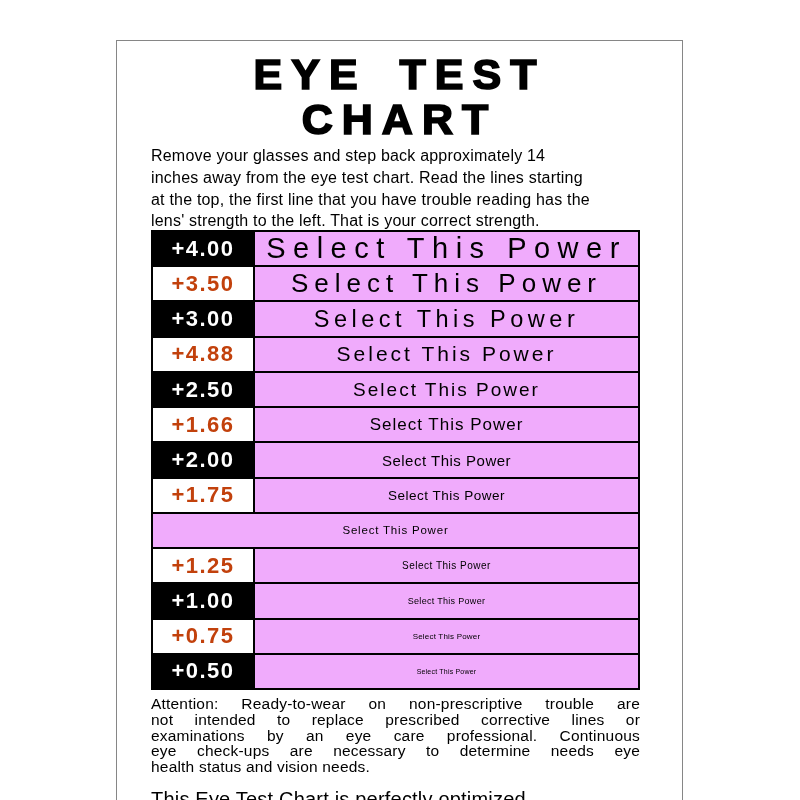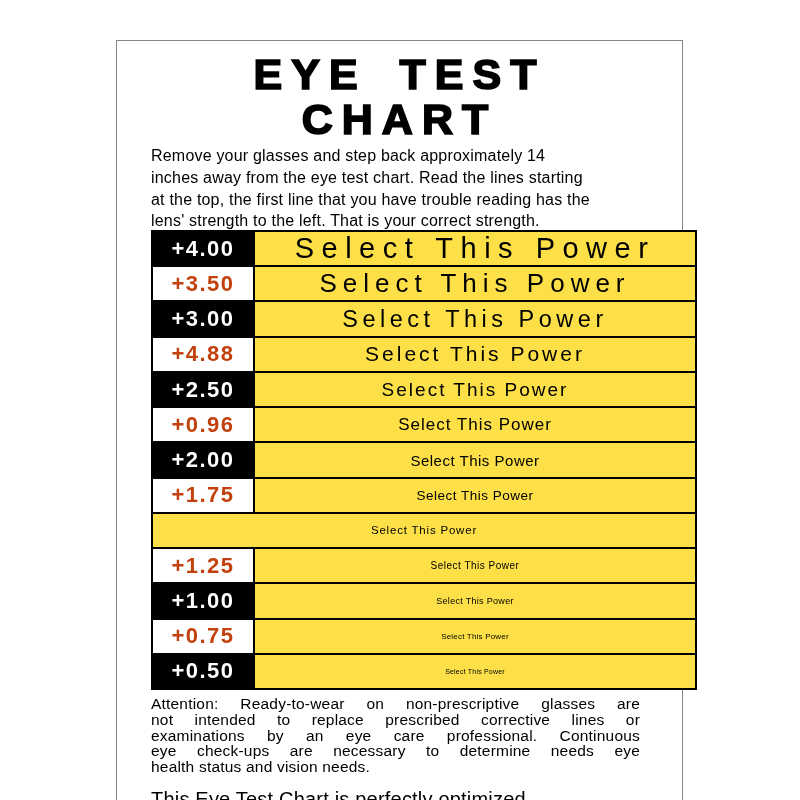--- a/index.html
+++ b/index.html
@@ -12,30 +12,30 @@
   .title{position:absolute;top:11px;left:0;right:0;text-align:center;
          font-weight:bold;font-size:43px;line-height:45px;letter-spacing:9px;word-spacing:12px;
          -webkit-text-stroke:1.7px #000;}
   .title div{white-space:nowrap;}
 
   
   .intro{position:absolute;top:104px;left:34px;width:500px;
          font-size:16px;line-height:21.8px;letter-spacing:0.2px;white-space:pre-line;}
 
   
-  .ptable{position:absolute;top:189px;left:34px;width:546px;height:460px;
+  .ptable{position:absolute;top:189px;left:34px;width:489px;height:460px;
           border:2px solid #000;box-sizing:border-box;display:flex;flex-direction:column;}
   .prow{flex:1;display:flex;border-bottom:2px solid #000;background:#fff;}
   .prow:last-child{border-bottom:none;}
   .pcell{width:102px;flex:0 0 102px;border-right:2px solid #000;box-sizing:border-box;
          display:flex;align-items:center;justify-content:center;
          font-weight:bold;font-size:22px;letter-spacing:1.5px;}
   .dark .pcell{background:#000;color:#fff;}
   .light .pcell{background:#fff;color:#c2410c;}
-  .tcell{flex:1;display:flex;align-items:center;justify-content:center;background:#fde047;}
+  .tcell{flex:1;display:flex;align-items:center;justify-content:center;background:#f0abfc;}
   .r0 .tcell{font-size:29px;letter-spacing:7.5px;}
   .r1 .tcell{font-size:26px;letter-spacing:6px;}
   .r2 .tcell{font-size:23.5px;letter-spacing:4.5px;}
   .r3 .tcell{font-size:21px;letter-spacing:3px;}
   .r4 .tcell{font-size:19px;letter-spacing:2px;}
   .r5 .tcell{font-size:17px;letter-spacing:1px;}
   .r6 .tcell{font-size:15px;letter-spacing:0.5px;}
   .r7 .tcell{font-size:13.5px;letter-spacing:0.5px;}
   .r8 .tcell{font-size:11.5px;letter-spacing:0.8px;}
   .r9 .tcell{font-size:10px;letter-spacing:0.5px;}
@@ -84,21 +84,21 @@
       </div>
       <div class="prow r3 light">
         <div class="pcell">+4.88</div>
         <div class="tcell">Select This Power</div>
       </div>
       <div class="prow r4 dark">
         <div class="pcell">+2.50</div>
         <div class="tcell">Select This Power</div>
       </div>
       <div class="prow r5 light">
-        <div class="pcell">+0.96</div>
+        <div class="pcell">+1.66</div>
         <div class="tcell">Select This Power</div>
       </div>
       <div class="prow r6 dark">
         <div class="pcell">+2.00</div>
         <div class="tcell">Select This Power</div>
       </div>
       <div class="prow r7 light">
         <div class="pcell">+1.75</div>
         <div class="tcell">Select This Power</div>
       </div>
@@ -117,21 +117,21 @@
         <div class="pcell">+0.75</div>
         <div class="tcell">Select This Power</div>
       </div>
       <div class="prow r12 dark">
         <div class="pcell">+0.50</div>
         <div class="tcell">Select This Power</div>
       </div>
     </div>
 
     <div class="attention">
-      <div class="jline">Attention: Ready-to-wear on non-prescriptive glasses are</div>
+      <div class="jline">Attention: Ready-to-wear on non-prescriptive trouble are</div>
       <div class="jline">not intended to replace prescribed corrective lines or</div>
       <div class="jline">examinations by an eye care professional. Continuous</div>
       <div class="jline">eye check-ups are necessary to determine needs eye</div>
       <div class="jline last">health status and vision needs.</div>
     </div>
 
     <div class="footer">This Eye Test Chart is perfectly optimized
 if your quarter fits inside this hole.</div>
 
   </div>

